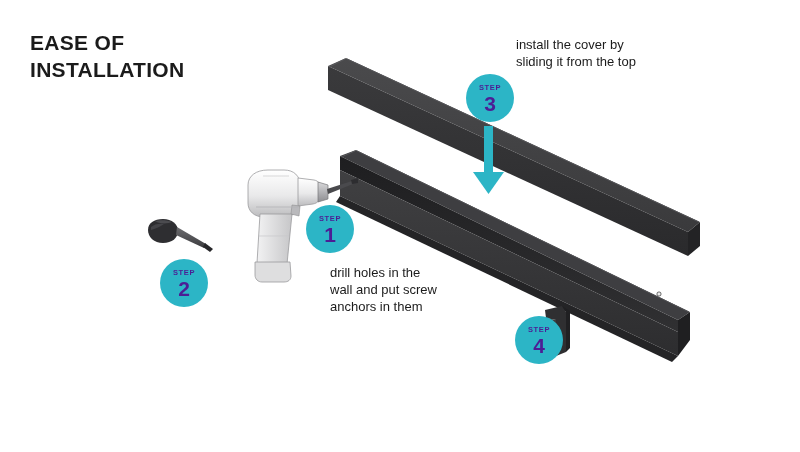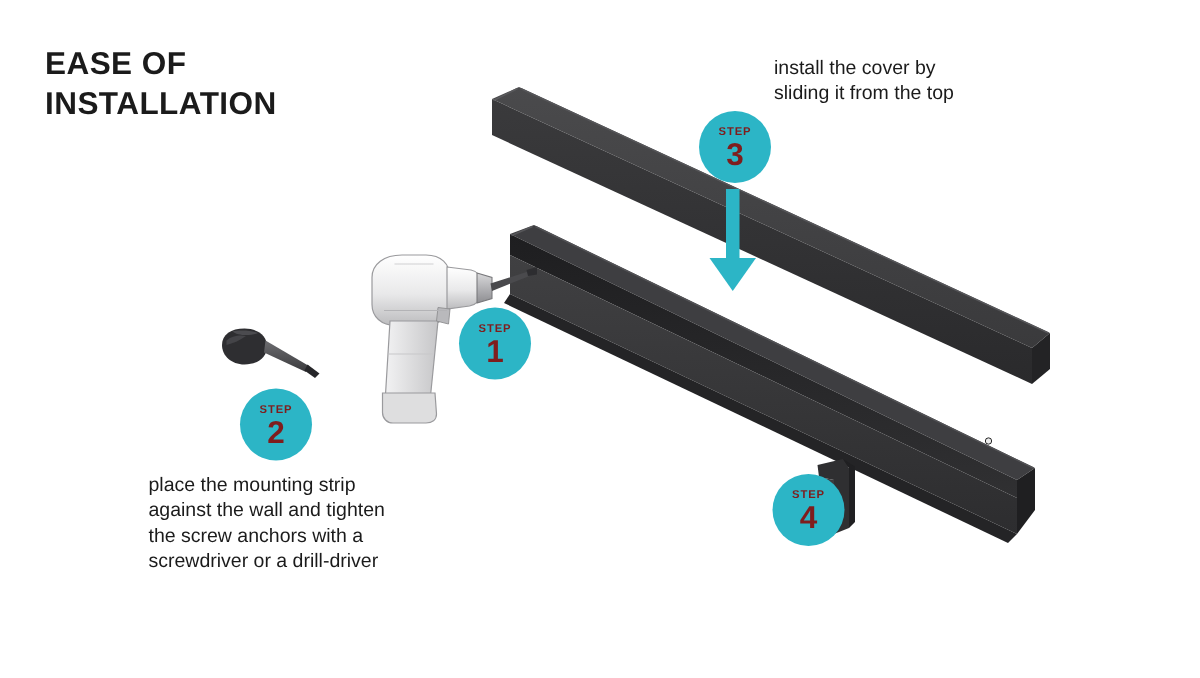--- a/index.html
+++ b/index.html
@@ -34,21 +34,21 @@
     white-space: pre-line;
   }
 
   
   .step-badge {
     position: absolute;
     width: 48px;
     height: 48px;
     border-radius: 50%;
     background: #2cb5c6;
-    color: #7f1d1d;
+    color: #4c1d95;
     text-align: center;
     line-height: 1;
     user-select: none;
   }
   .step-badge .sl {
     display: block;
     font-size: 7.5px;
     letter-spacing: 0.6px;
     font-weight: bold;
     margin-top: 10px;
@@ -212,28 +212,27 @@
 sliding it from the top</div>
   <div class="step-badge" id="badge-3">
     <span class="sl">STEP</span>
     <span class="sn">3</span>
   </div>
 
   <div class="step-badge" id="badge-1">
     <span class="sl">STEP</span>
     <span class="sn">1</span>
   </div>
+  <div class="caption" id="cap-1">drill holes in the
+wall and put screw
+anchors in them</div>
 
   <div class="step-badge" id="badge-2">
     <span class="sl">STEP</span>
     <span class="sn">2</span>
   </div>
-  <div class="caption" id="cap-2">place the mounting strip
-against the wall and tighten
-the screw anchors with a
-screwdriver or a drill-driver</div>
 
   <div class="step-badge" id="badge-4">
     <span class="sl">STEP</span>
     <span class="sn">4</span>
   </div>
 
 </div>
 
 </body></html>

